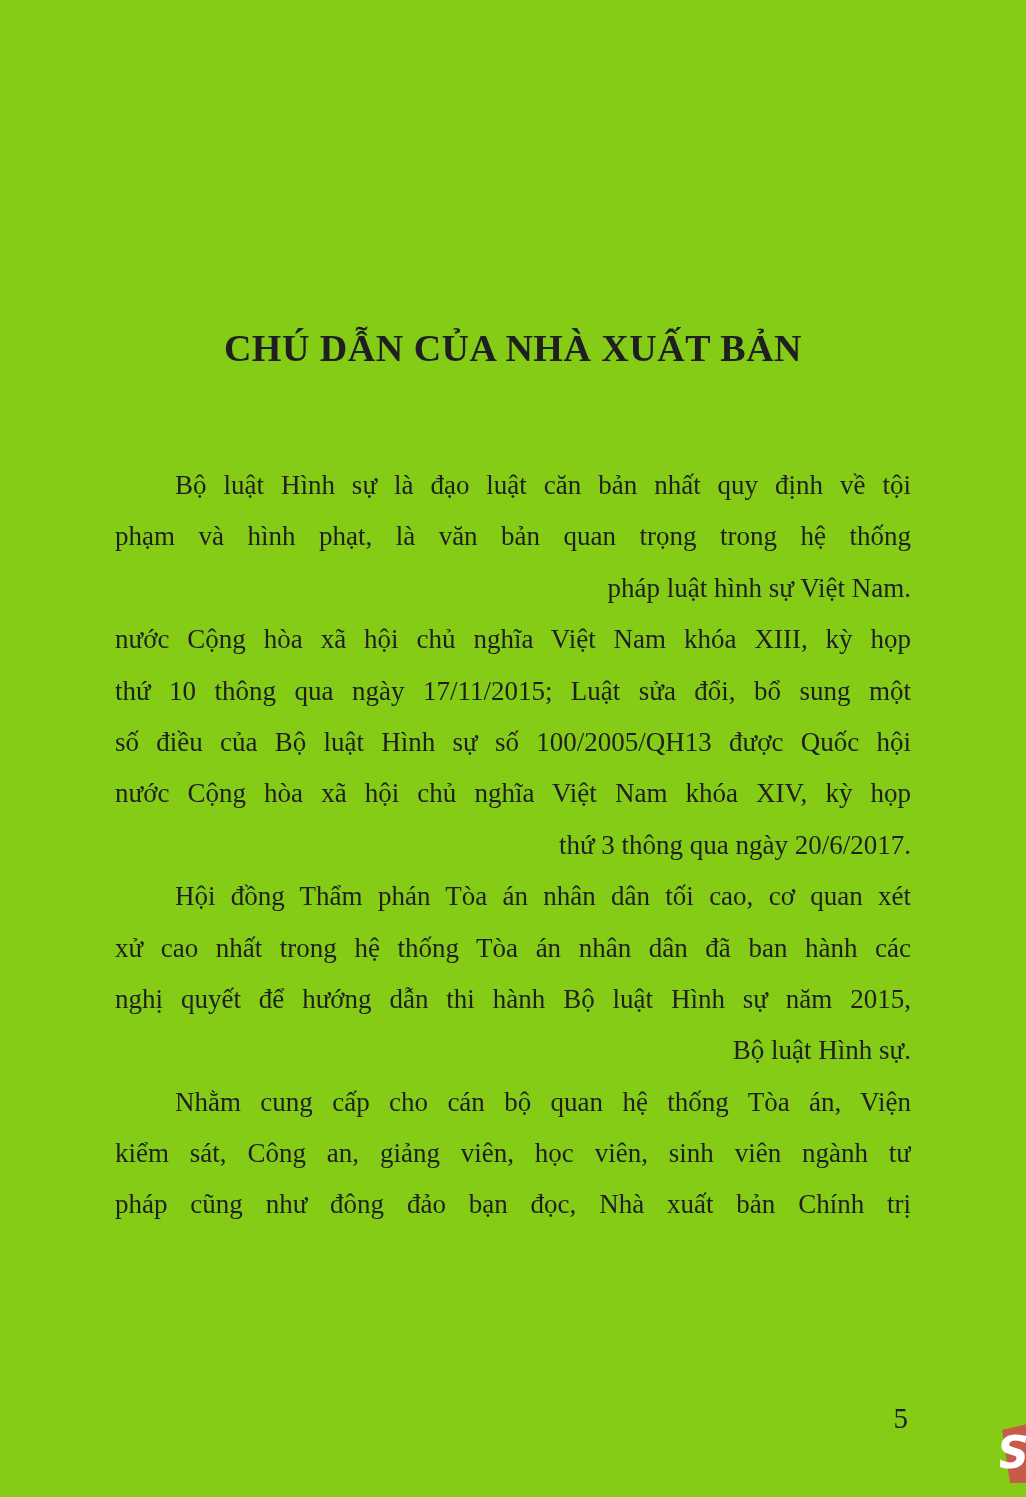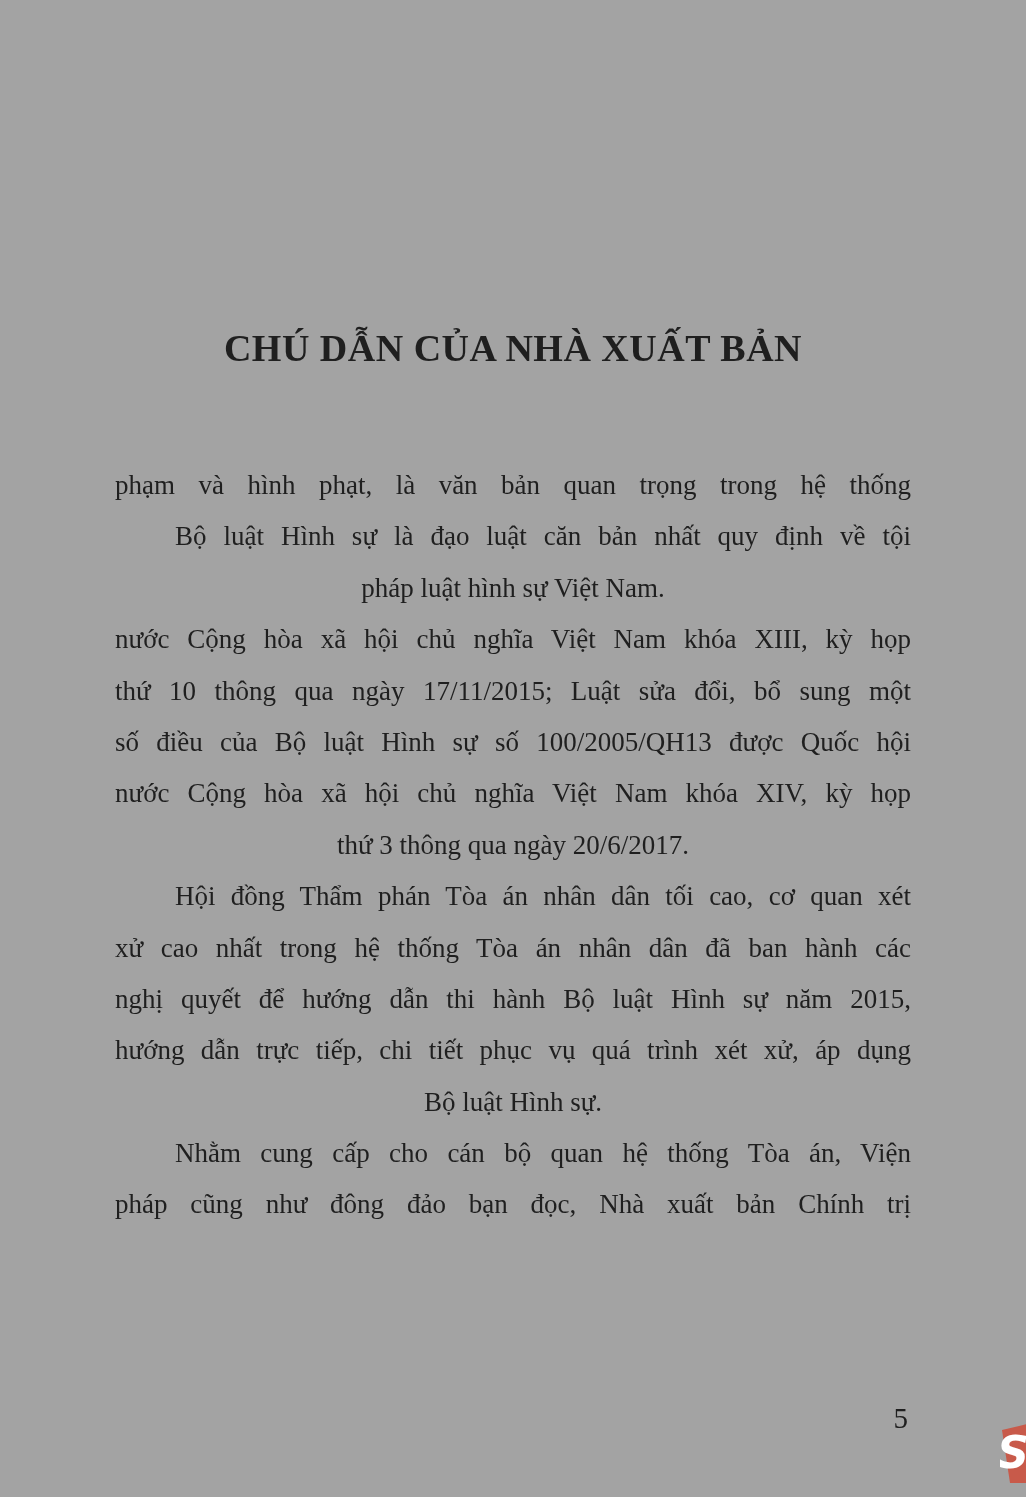--- a/index.html
+++ b/index.html
@@ -1,20 +1,20 @@
 <!DOCTYPE html>
 <html><head>
 <meta charset="utf-8">
 <style>
   html, body { margin: 0; padding: 0; }
   .page {
     position: relative;
     width: 1026px;
     height: 1497px;
-    background: #a3a3a3;
+    background: #84cc16;
     font-family: "Liberation Serif", "DejaVu Serif", serif;
     color: #1f1f1f;
     overflow: hidden;
   }
   .title {
     position: absolute;
     top: 326px;
     left: 0;
     width: 100%;
     text-align: center;
@@ -26,21 +26,21 @@
   .body-text {
     position: absolute;
     left: 115px;
     top: 460px;
     width: 796px;
   }
   .line {
     height: 51.4px;
     line-height: 51.4px;
     font-size: 27px;
-    text-align: center;
+    text-align: right;
     overflow: hidden;
   }
   .line.justify {
     text-align: justify;
     text-align-last: justify;
   }
   .line.indent {
     text-indent: 60px;
   }
   .page-number {
@@ -61,34 +61,34 @@
   .logo svg { display: block; width: 100%; height: 100%; }
 </style>
 </head>
 <body style="background: rgb(255, 255, 255);">
 
 <div class="page" style="color: rgb(31, 31, 31);">
 
   <div class="title">CHÚ DẪN CỦA NHÀ XUẤT BẢN</div>
 
   <div class="body-text" id="body-text">
+      <div class="line justify indent">Bộ luật Hình sự là đạo luật căn bản nhất quy định về tội</div>
       <div class="line justify">phạm và hình phạt, là văn bản quan trọng trong hệ thống</div>
-      <div class="line justify indent">Bộ luật Hình sự là đạo luật căn bản nhất quy định về tội</div>
       <div class="line">pháp luật hình sự Việt Nam.</div>
       <div class="line justify">nước Cộng hòa xã hội chủ nghĩa Việt Nam khóa XIII, kỳ họp</div>
       <div class="line justify">thứ 10 thông qua ngày 17/11/2015; Luật sửa đổi, bổ sung một</div>
       <div class="line justify">số điều của Bộ luật Hình sự số 100/2005/QH13 được Quốc hội</div>
       <div class="line justify">nước Cộng hòa xã hội chủ nghĩa Việt Nam khóa XIV, kỳ họp</div>
       <div class="line">thứ 3 thông qua ngày 20/6/2017.</div>
       <div class="line justify indent">Hội đồng Thẩm phán Tòa án nhân dân tối cao, cơ quan xét</div>
       <div class="line justify">xử cao nhất trong hệ thống Tòa án nhân dân đã ban hành các</div>
       <div class="line justify">nghị quyết để hướng dẫn thi hành Bộ luật Hình sự năm 2015,</div>
-      <div class="line justify">hướng dẫn trực tiếp, chi tiết phục vụ quá trình xét xử, áp dụng</div>
       <div class="line">Bộ luật Hình sự.</div>
       <div class="line justify indent">Nhằm cung cấp cho cán bộ quan hệ thống Tòa án, Viện</div>
+      <div class="line justify">kiểm sát, Công an, giảng viên, học viên, sinh viên ngành tư</div>
       <div class="line justify">pháp cũng như đông đảo bạn đọc, Nhà xuất bản Chính trị</div>
     </div>
 
   <div class="page-number">5</div>
 
   <div class="logo">
     <svg viewBox="0 0 59 65" xmlns="http://www.w3.org/2000/svg">
       <polygon points="2,12 52,0 58,9 46,65 10,65" fill="#c85a4a"></polygon>
       <text x="28" y="50" text-anchor="middle" font-family="DejaVu Sans, sans-serif" font-size="44" font-weight="bold" font-style="italic" fill="#ffffff">ST</text>
     </svg>

